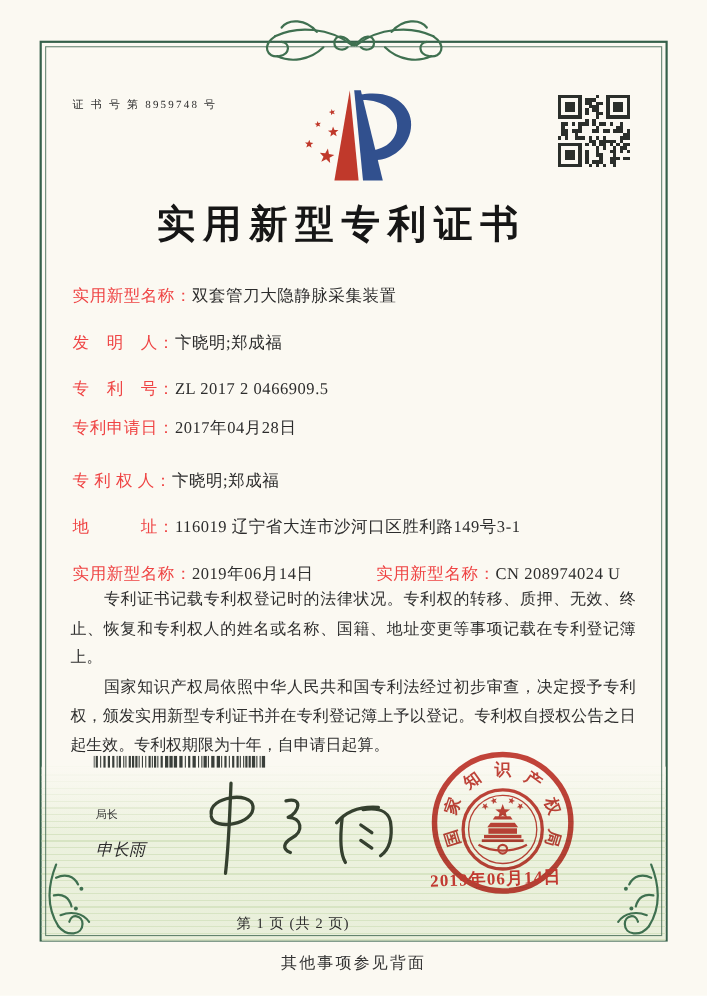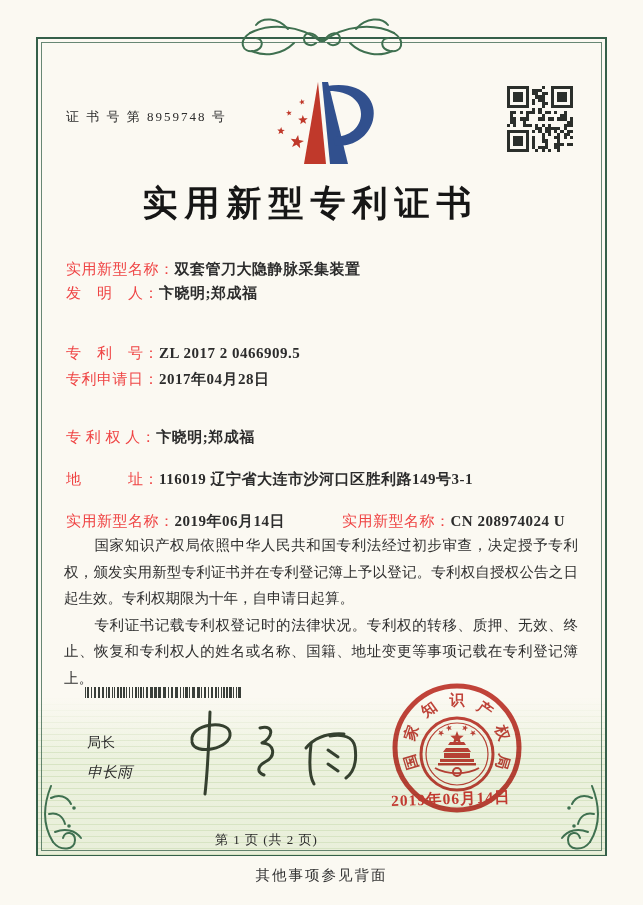--- a/index.html
+++ b/index.html
@@ -24,39 +24,39 @@
     position:absolute;left:38px;top:697px;width:567px;height:158px;z-index:1;
     background:
       repeating-linear-gradient(0deg,#d7e4c3 0 1px,rgba(0,0,0,0) 1px 6px),
       linear-gradient(#eef3e1,#e9efda);
   }
   .green-fade{
     position:absolute;left:38px;top:697px;width:567px;height:60px;z-index:1;
     background:linear-gradient(#fbf9f2,rgba(251,249,242,0));
   }
   
-  .cert-no{position:absolute;left:66px;top:88px;font-size:13px;letter-spacing:2px;z-index:4;margin-top:20px;}
+  .cert-no{position:absolute;left:66px;top:88px;font-size:10px;letter-spacing:2px;z-index:4;}
   .title{
     position:absolute;left:36px;top:180px;width:549px;text-align:center;
     font-size:35px;font-weight:bold;letter-spacing:7px;color:#161616;z-index:4;
   }
   .field{position:absolute;left:66px;font-size:15px;letter-spacing:.5px;z-index:4;white-space:nowrap;}
   .field .lab{color:#ef4444;}
-  .field .val{color:#2c2c2c;font-weight:bold;}
-  .f0{top:260px}.f1{top:284px}.f2{top:344px}.f3{top:370px}.f4{top:428px}.f5{top:470px}.f6{top:512px}
+  .field .val{color:#2c2c2c;}
+  .f0{top:260px}.f1{top:302px}.f2{top:344px}.f3{top:380px}.f4{top:428px}.f5{top:470px}.f6{top:512px}
   .f7{left:342px;top:512px}
   .paras{
     position:absolute;left:64px;top:532px;width:514px;z-index:4;
     font-size:14.5px;line-height:26.5px;text-align:justify;color:#2e2e2e;
   }
   .paras p{margin:0;text-indent:2.1em;}
   
   .barcode{position:absolute;left:85px;top:687px;z-index:4;}
   
-  .signer-title{position:absolute;left:87px;top:734px;font-size:14px;z-index:4;}
+  .signer-title{position:absolute;left:87px;top:734px;font-size:10px;z-index:4;}
   .signer-name{position:absolute;left:87px;top:763px;font-size:15px;z-index:4;font-style:italic;}
   .signature{position:absolute;left:180px;top:706px;z-index:5;}
   
   .seal{position:absolute;left:389px;top:680px;z-index:6;mix-blend-mode:multiply;opacity:.95;}
   .seal-date{
     position:absolute;left:391px;top:789px;z-index:6;font-size:15.5px;
     color:#c13a31;letter-spacing:1px;transform:rotate(-2deg);font-weight:bold;
   }
   .page-info{position:absolute;left:36px;top:831px;width:461px;text-align:center;font-size:13px;z-index:4;letter-spacing:1px;}
   .back-note{position:absolute;left:0;top:866px;width:643px;text-align:center;font-size:14.5px;z-index:4;letter-spacing:2px;color:#333;}
@@ -268,22 +268,22 @@
   <div class="field f0"><span class="lab">实用新型名称：</span><span class="val">双套管刀大隐静脉采集装置</span></div>
   <div class="field f1"><span class="lab">发　明　人：</span><span class="val">卞晓明;郑成福</span></div>
   <div class="field f2"><span class="lab">专　利　号：</span><span class="val">ZL 2017 2 0466909.5</span></div>
   <div class="field f3"><span class="lab">专利申请日：</span><span class="val">2017年04月28日</span></div>
   <div class="field f4"><span class="lab">专 利 权 人：</span><span class="val">卞晓明;郑成福</span></div>
   <div class="field f5"><span class="lab">地　　　址：</span><span class="val">116019 辽宁省大连市沙河口区胜利路149号3-1</span></div>
   <div class="field f6"><span class="lab">实用新型名称：</span><span class="val">2019年06月14日</span></div>
   <div class="field f7"><span class="lab">实用新型名称：</span><span class="val">CN 208974024 U</span></div>
 
   <div class="paras">
+    <p>专利证书记载专利权登记时的法律状况。专利权的转移、质押、无效、终止、恢复和专利权人的姓名或名称、国籍、地址变更等事项记载在专利登记簿上。</p>
     <p>国家知识产权局依照中华人民共和国专利法经过初步审查，决定授予专利权，颁发实用新型专利证书并在专利登记簿上予以登记。专利权自授权公告之日起生效。专利权期限为十年，自申请日起算。</p>
-    <p>专利证书记载专利权登记时的法律状况。专利权的转移、质押、无效、终止、恢复和专利权人的姓名或名称、国籍、地址变更等事项记载在专利登记簿上。</p>
   </div>
 
   <svg class="barcode" id="barcode-svg" width="158" height="11">
       <rect x="0" y="0" width="1" height="11" fill="#3a3f3a"></rect>
       <rect x="2" y="0" width="2" height="11" fill="#3a3f3a"></rect>
       <rect x="6" y="0" width="1" height="11" fill="#3a3f3a"></rect>
       <rect x="9" y="0" width="2" height="11" fill="#3a3f3a"></rect>
       <rect x="13" y="0" width="2" height="11" fill="#3a3f3a"></rect>
       <rect x="17" y="0" width="2" height="11" fill="#3a3f3a"></rect>
       <rect x="21" y="0" width="1" height="11" fill="#3a3f3a"></rect>

